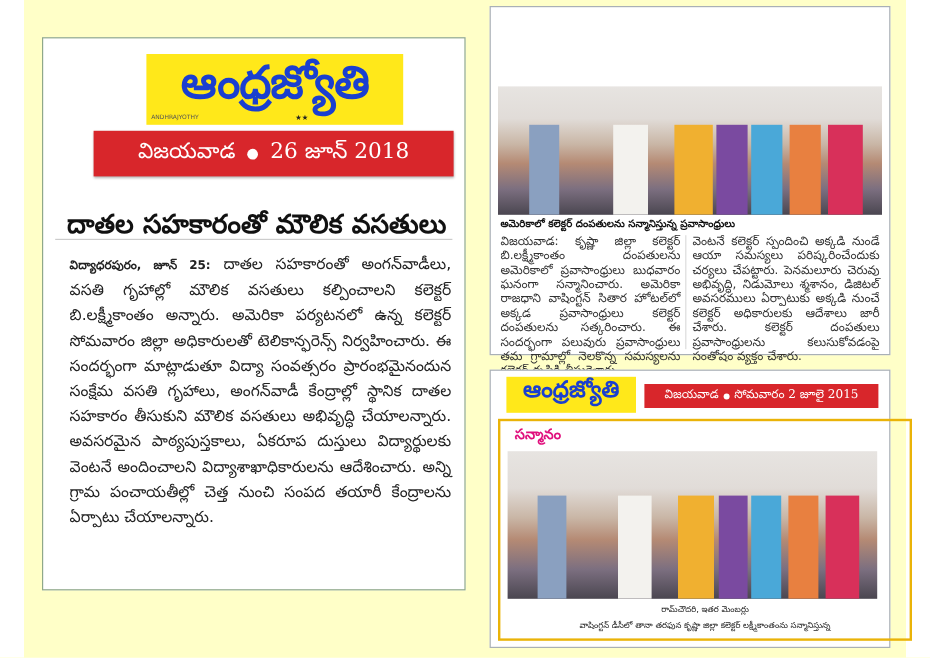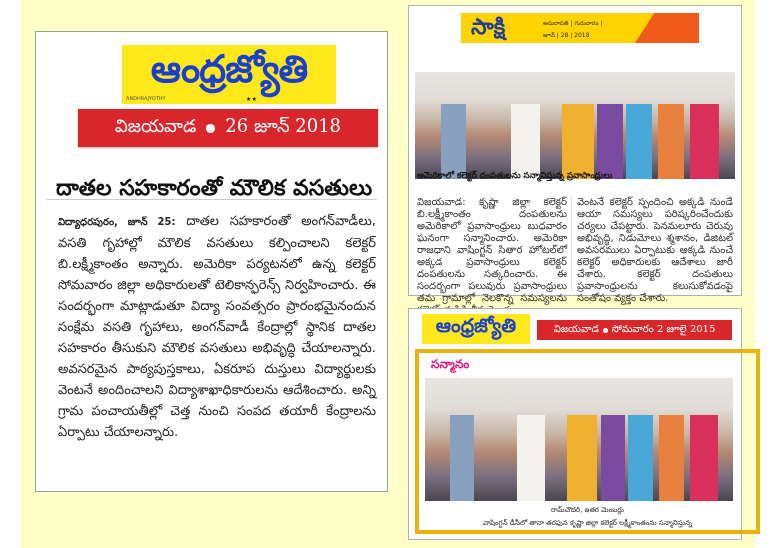--- a/index.html
+++ b/index.html
@@ -76,21 +76,21 @@
   }
   .photo {
     position: absolute; overflow: hidden;
     background: linear-gradient(180deg, #e7e4e1 0%, #e1dcd8 25%, #c9b6a6 45%, #b58a74 60%, #7c6f80 80%, #4a4650 100%);
   }
   .photo .band {
     position: absolute; bottom: 0; height: 70%;
   }
   .sakshi-photo { left: 6px; top: 66px; width: 320px; height: 107px; }
   .caption-bold {
-    position: absolute; left: 8px; top: 164px; font-size: 8.5px; font-weight: bold; color: #111;
+    position: absolute; left: 8px; top: 176px; font-size: 8.5px; font-weight: bold; color: #111;
   }
   .sakshi-text {
     position: absolute; top: 190px; font-size: 10px; line-height: 12px; color: #333; text-align: justify;
   }
   .sakshi-col1 { left: 8px; width: 150px; }
   .sakshi-col2 { left: 168px; width: 156px; }
   .sakshi-rule { position: absolute; left: 162px; top: 190px; width: 1px; height: 95px; background: #ddd; }
 
   
   .aj2-card {
@@ -105,21 +105,21 @@
     font-size: 19px; font-weight: bold; color: #1a3fd0;
   }
   .aj2-date {
     position: absolute; left: 128px; top: 11px; width: 195px; height: 20px;
     background: #d8262b; color: #fff; font-family: "DejaVu Serif", serif; font-size: 10px;
     display: flex; align-items: center; justify-content: center; gap: 4px;
   }
   .aj2-date .dot { width: 5px; height: 5px; border-radius: 50%; background: #fff; }
   .aj2-inner {
     position: absolute; left: 6px; top: 40px; width: 345px; height: 185px;
-    border: 4px solid #eab308; box-sizing: border-box;
+    border: 2px solid #eab308; box-sizing: border-box;
   }
   .aj2-section {
     position: absolute; left: 12px; top: 4px; font-size: 12px; font-weight: bold; color: #e0107d;
   }
   .aj2-photo { left: 6px; top: 25px; width: 308px; height: 123px; }
   .aj2-caption {
     position: absolute; left: 6px; right: 6px; top: 151px; text-align: center;
     font-size: 7px; line-height: 13px; color: #222;
   }
 </style>
@@ -141,26 +141,20 @@
   </div>
   <div class="headline">దాతల సహకారంతో మౌలిక వసతులు</div>
   <div class="hr"></div>
   <div class="body-text">
     <span class="dateline">విద్యాధరపురం, జూన్ 25:</span>
     <span>దాతల సహకారంతో అంగన్‌వాడీలు, వసతి గృహాల్లో మౌలిక వసతులు కల్పించాలని కలెక్టర్ బి.లక్ష్మీకాంతం అన్నారు. అమెరికా పర్యటనలో ఉన్న కలెక్టర్ సోమవారం జిల్లా అధికారులతో టెలికాన్ఫరెన్స్ నిర్వహించారు. ఈ సందర్భంగా మాట్లాడుతూ విద్యా సంవత్సరం ప్రారంభమైనందున సంక్షేమ వసతి గృహాలు, అంగన్‌వాడీ కేంద్రాల్లో స్థానిక దాతల సహకారం తీసుకుని మౌలిక వసతులు అభివృద్ధి చేయాలన్నారు. అవసరమైన పాఠ్యపుస్తకాలు, ఏకరూప దుస్తులు విద్యార్థులకు వెంటనే అందించాలని విద్యాశాఖాధికారులను ఆదేశించారు. అన్ని గ్రామ పంచాయతీల్లో చెత్త నుంచి సంపద తయారీ కేంద్రాలను ఏర్పాటు చేయాలన్నారు.</span>
   </div>
 </div>
 
 <div class="sakshi-card">
-  <div class="sakshi-masthead">
-    <div class="name">సాక్షి</div>
-    <div class="meta1">అమరావతి | గురువారం |</div>
-    <div class="meta2">జూన్ | 28 | 2018</div>
-    <div class="orange"></div>
-  </div>
   <div class="sakshi-headline">కలెక్టర్ దంపతులను సన్మానించిన ప్రవాసాంధ్రులు</div>
   <div class="photo sakshi-photo">
     <div class="band" style="left:8%;width:8%;background:#8aa0c0;"></div>
     <div class="band" style="left:30%;width:9%;background:#f3f2ee;"></div>
     <div class="band" style="left:46%;width:10%;background:#f0b030;"></div>
     <div class="band" style="left:57%;width:8%;background:#7a4aa0;"></div>
     <div class="band" style="left:66%;width:8%;background:#4aa8d8;"></div>
     <div class="band" style="left:76%;width:8%;background:#e88040;"></div>
     <div class="band" style="left:86%;width:9%;background:#d8305a;"></div>
   </div>

